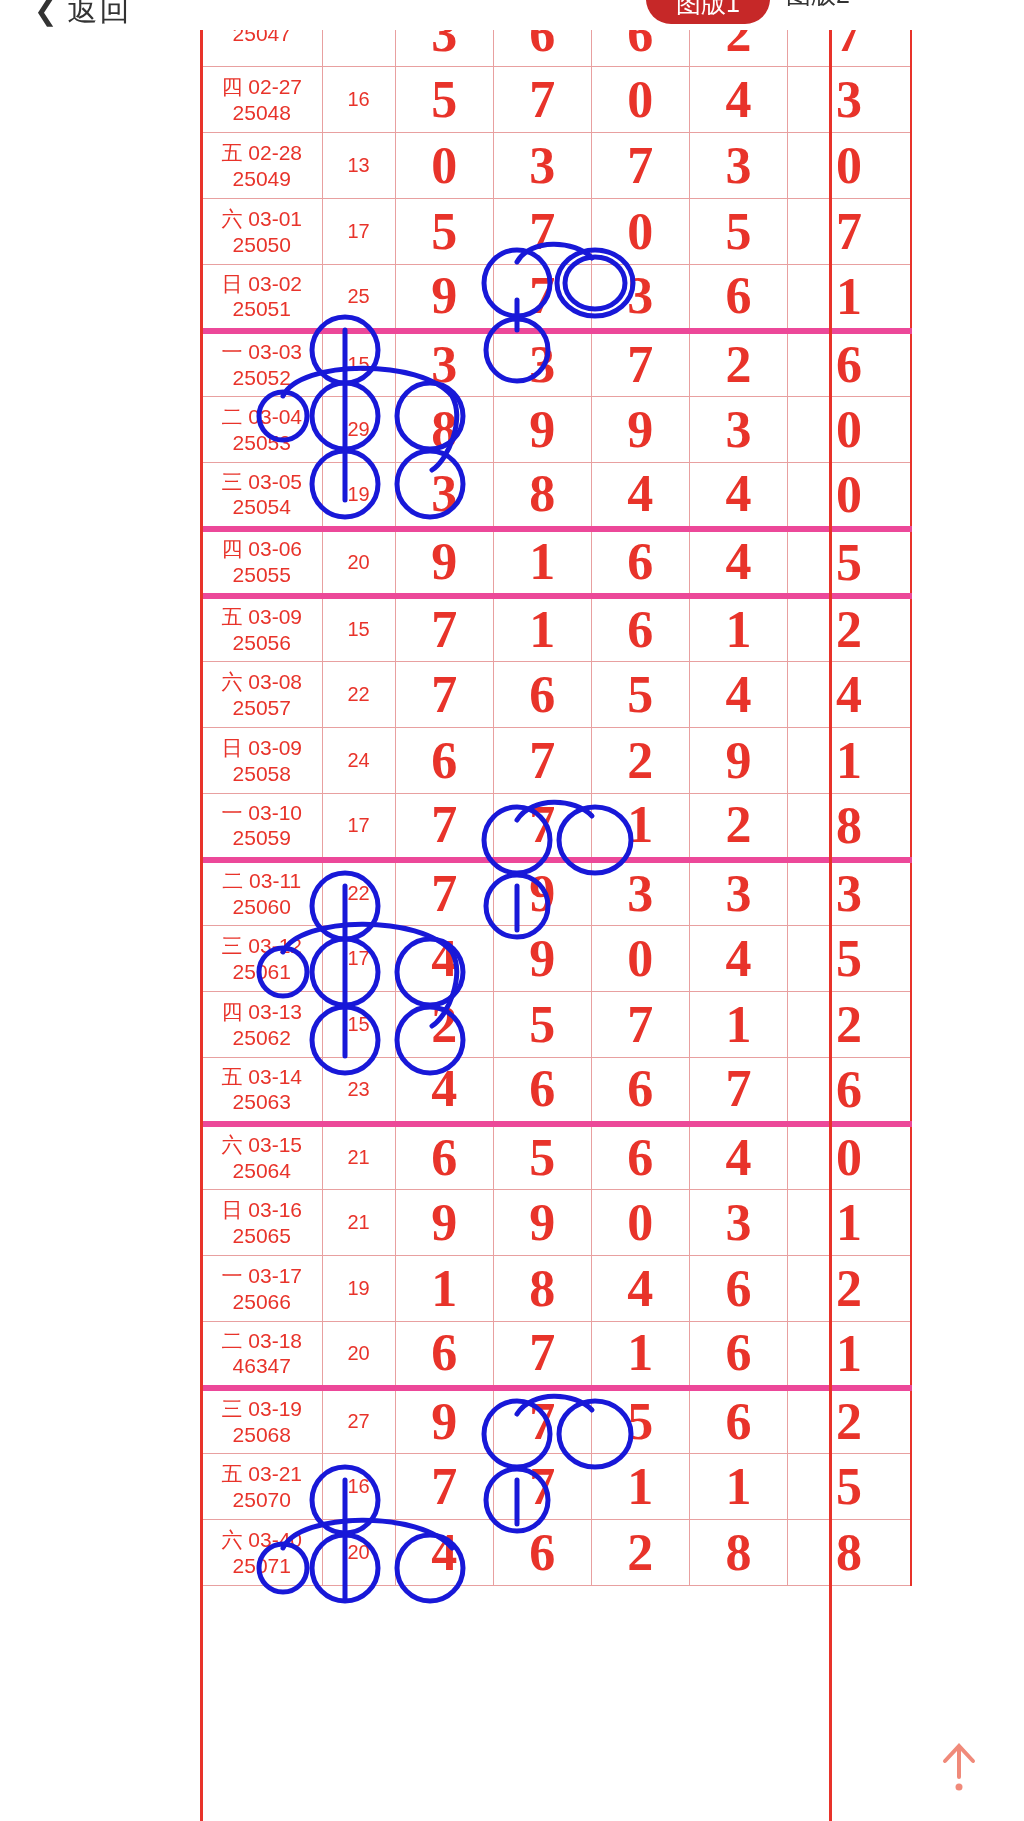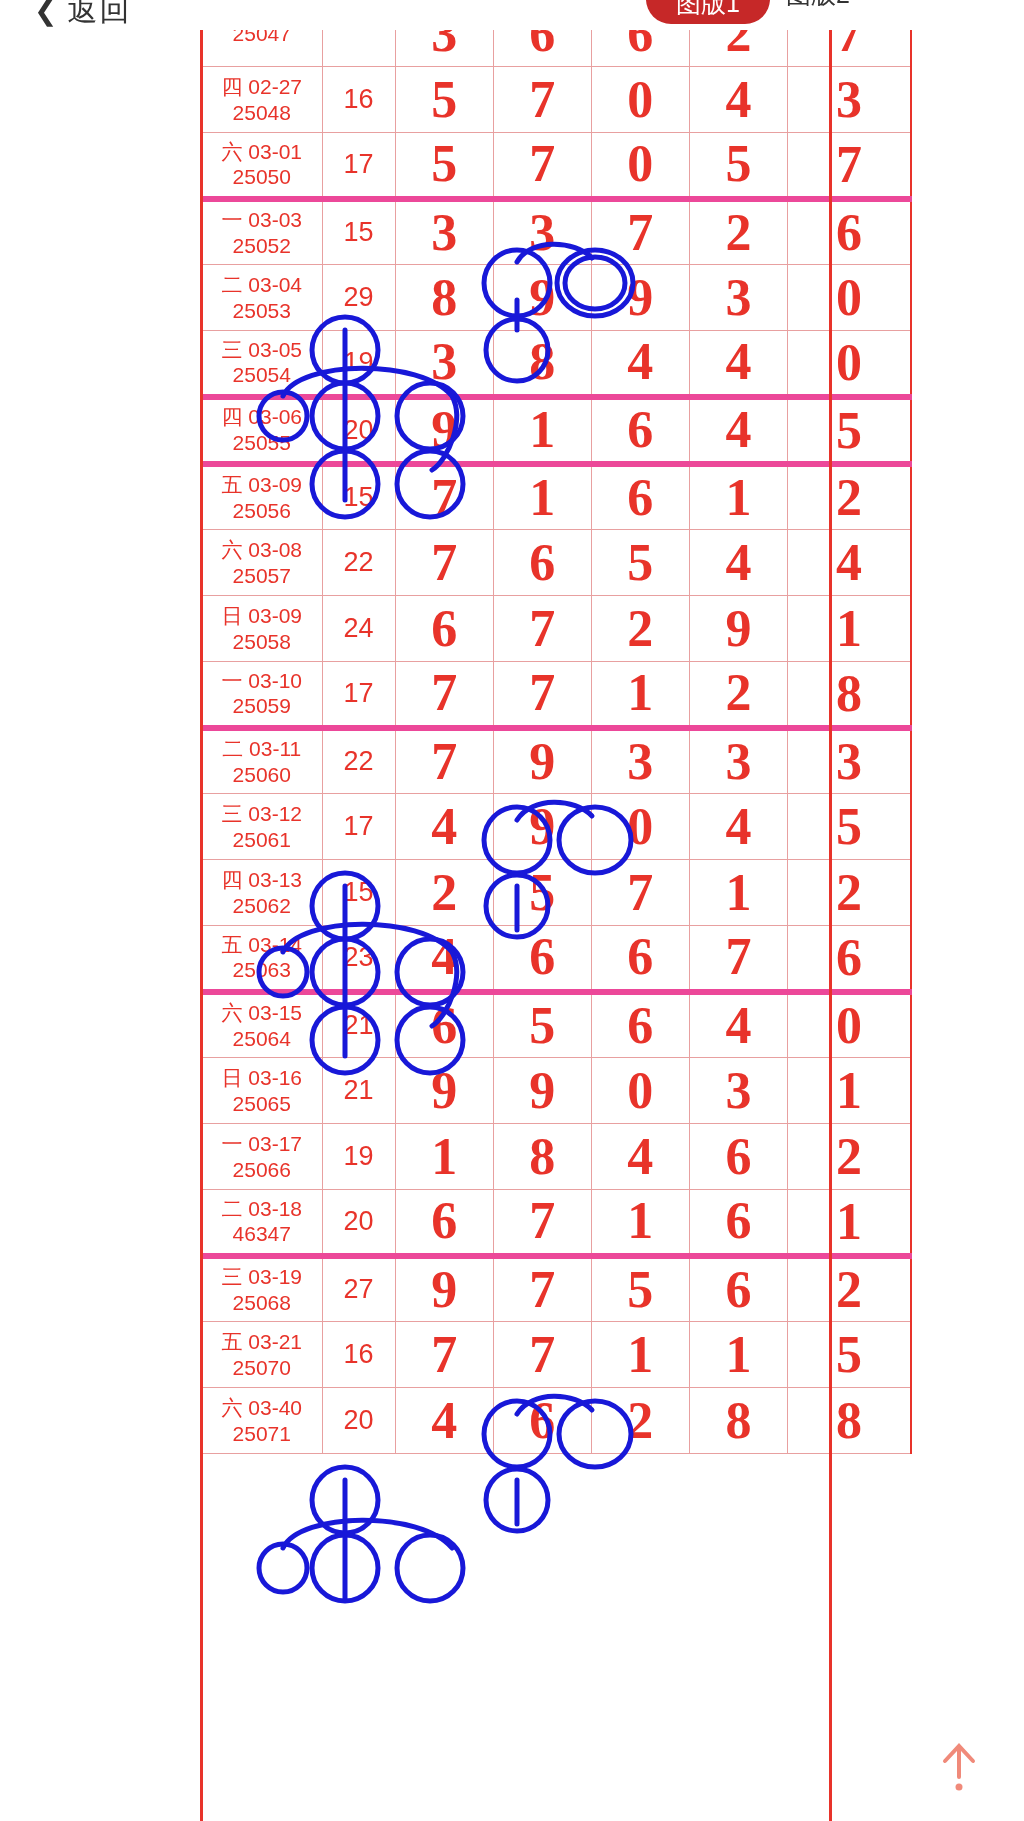--- a/index.html
+++ b/index.html
@@ -87,21 +87,21 @@
   td.datecell {
     width: 96px;
     font-size: 21px;
     line-height: 1.22;
     padding: 4px 0;
     color: #e8332a;
     border-right: 1px solid #e8a0a0;
   }
   td.sumcell {
     width: 56px;
-    font-size: 27px;
+    font-size: 20px;
     color: #e8332a;
   }
   td.numcell {
     width: 76px;
     font-size: 52px;
     font-weight: bold;
     font-family: "Liberation Serif", serif;
     color: #e8332a;
     line-height: 1;
   }
@@ -176,27 +176,45 @@
           <tr class="row">
             <td class="datecell"><span>四 02-27</span><br><span>25048</span></td>
             <td class="sumcell">16</td>
             <td class="numcell">5</td>
             <td class="numcell">7</td>
             <td class="numcell">0</td>
             <td class="numcell">4</td>
             <td class="lastcell">3</td>
           </tr>
           <tr class="row">
+            <td class="datecell"><span>五 02-28</span><br><span>25049</span></td>
+            <td class="sumcell">13</td>
+            <td class="numcell">0</td>
+            <td class="numcell">3</td>
+            <td class="numcell">7</td>
+            <td class="numcell">3</td>
+            <td class="lastcell">0</td>
+          </tr>
+          <tr class="row">
             <td class="datecell"><span>六 03-01</span><br><span>25050</span></td>
             <td class="sumcell">17</td>
             <td class="numcell">5</td>
             <td class="numcell">7</td>
             <td class="numcell">0</td>
             <td class="numcell">5</td>
             <td class="lastcell">7</td>
+          </tr>
+          <tr class="row">
+            <td class="datecell"><span>日 03-02</span><br><span>25051</span></td>
+            <td class="sumcell">25</td>
+            <td class="numcell">9</td>
+            <td class="numcell">7</td>
+            <td class="numcell">3</td>
+            <td class="numcell">6</td>
+            <td class="lastcell">1</td>
           </tr>
           <tr class="row groupstart">
             <td class="datecell"><span>一 03-03</span><br><span>25052</span></td>
             <td class="sumcell">15</td>
             <td class="numcell">3</td>
             <td class="numcell">3</td>
             <td class="numcell">7</td>
             <td class="numcell">2</td>
             <td class="lastcell">6</td>
           </tr>

